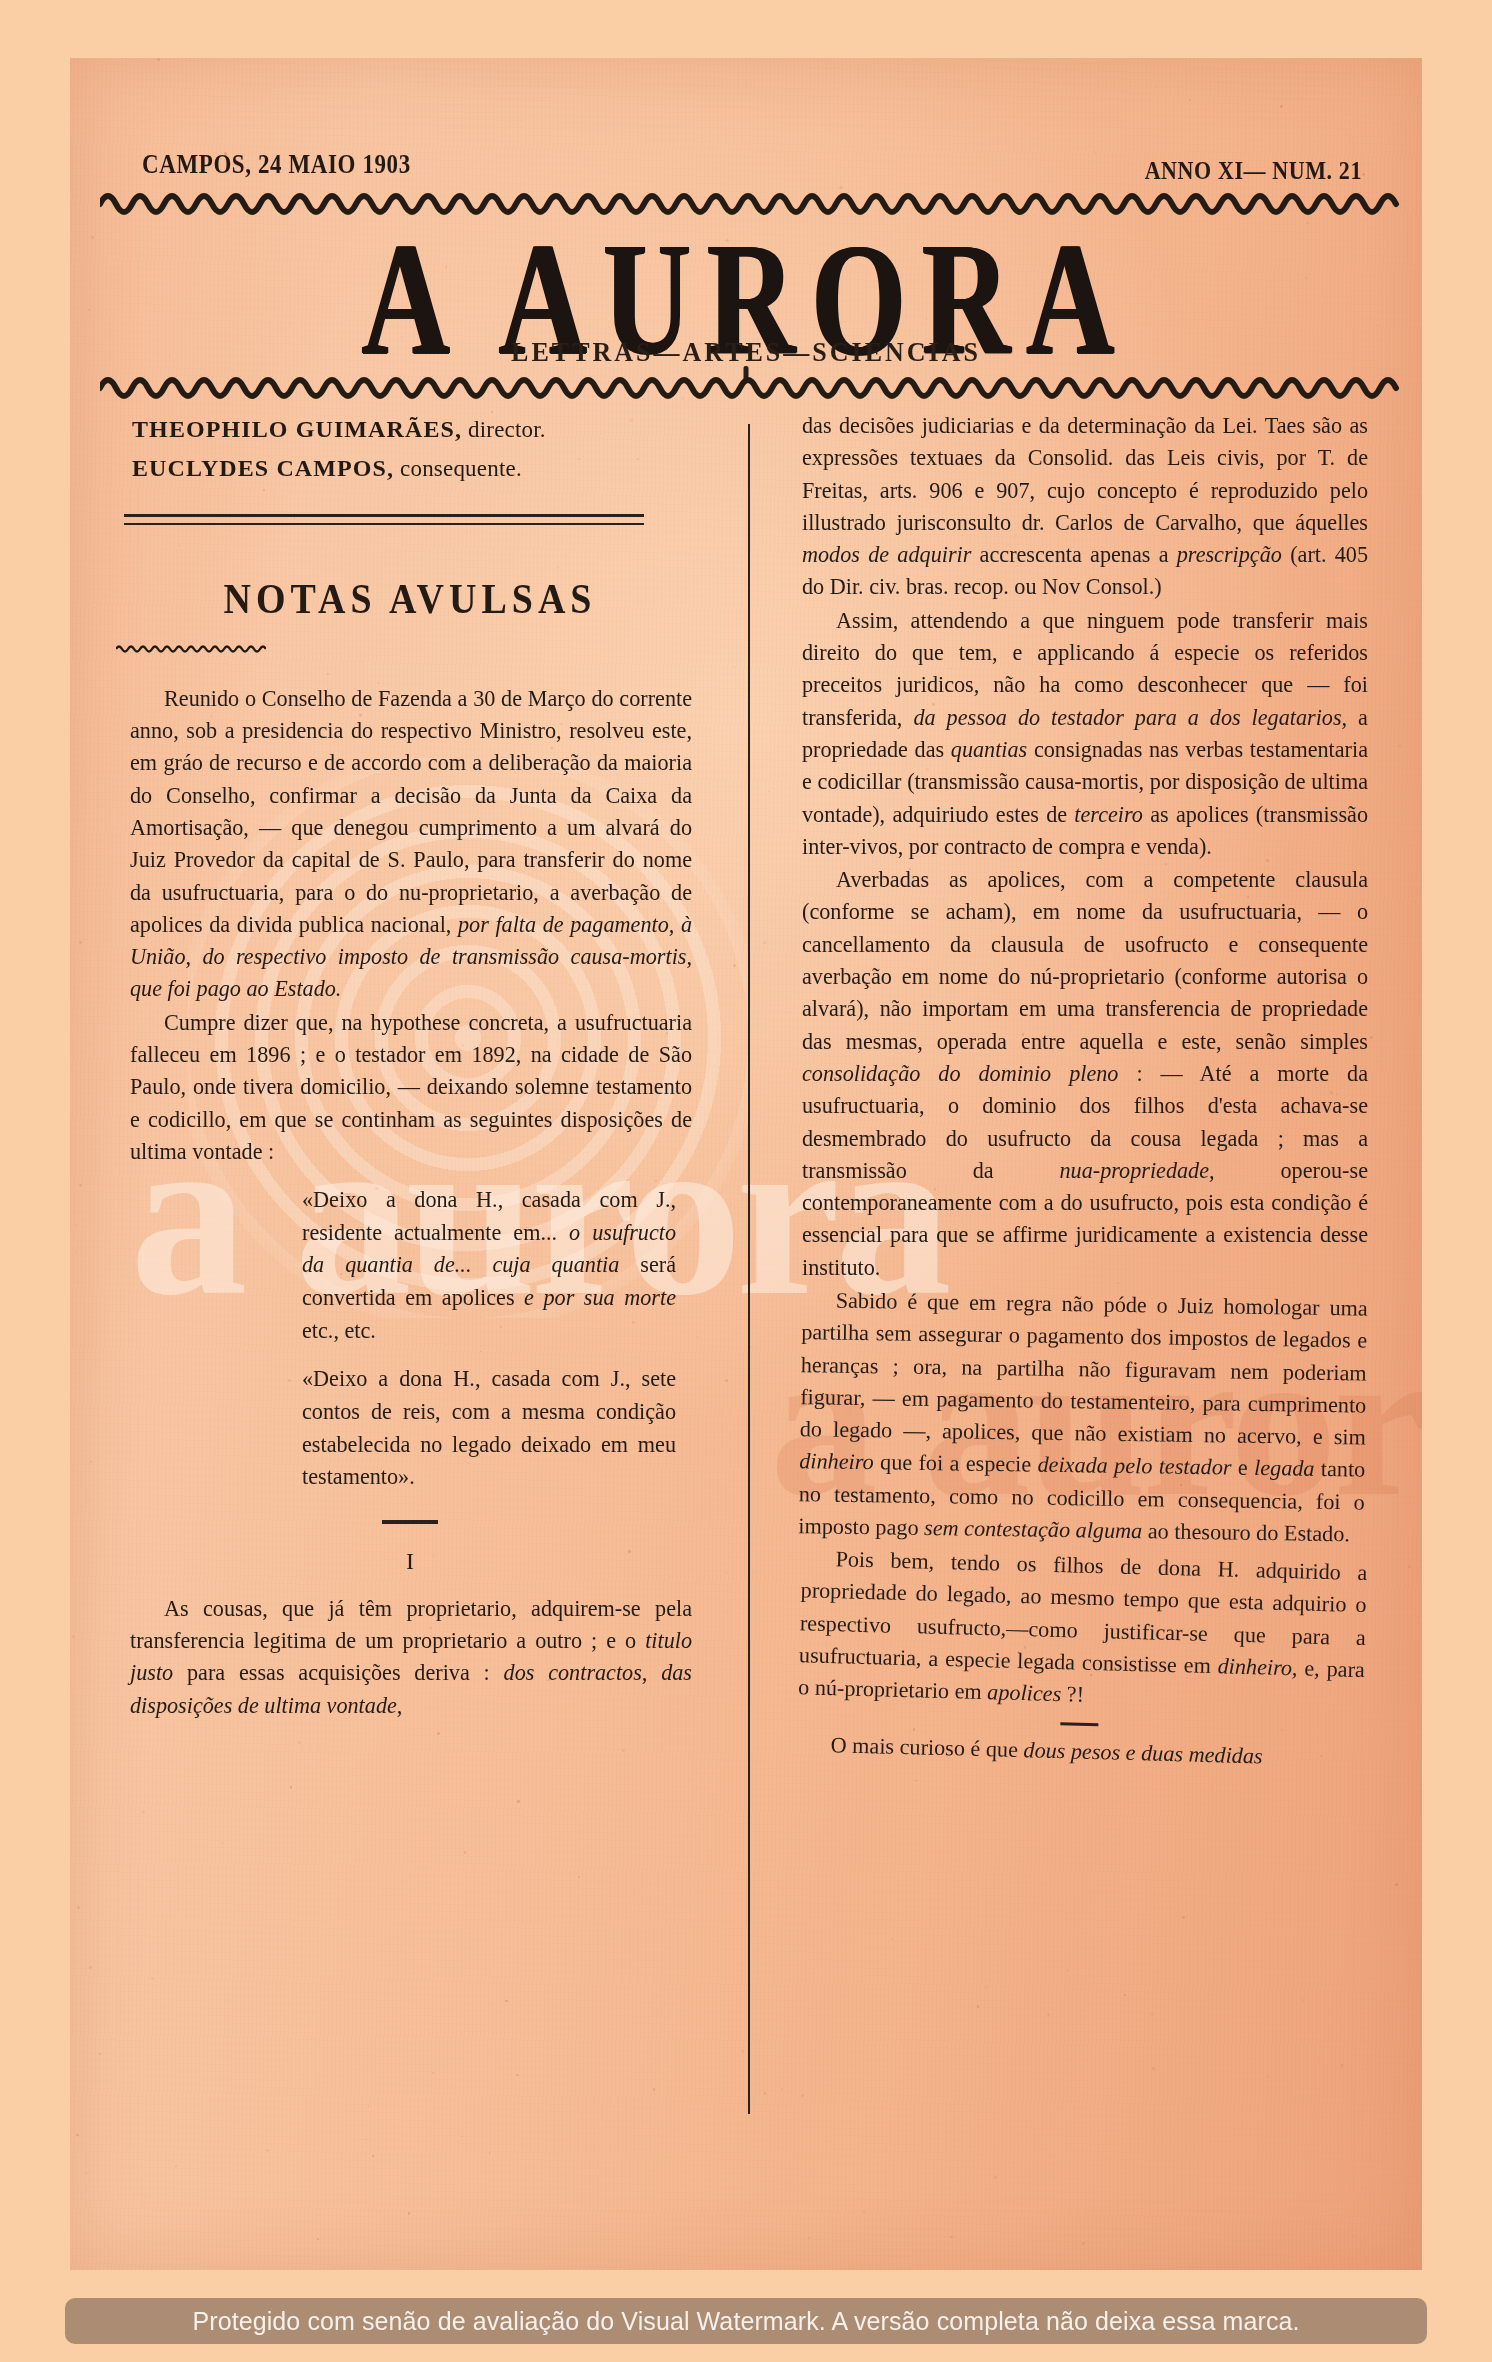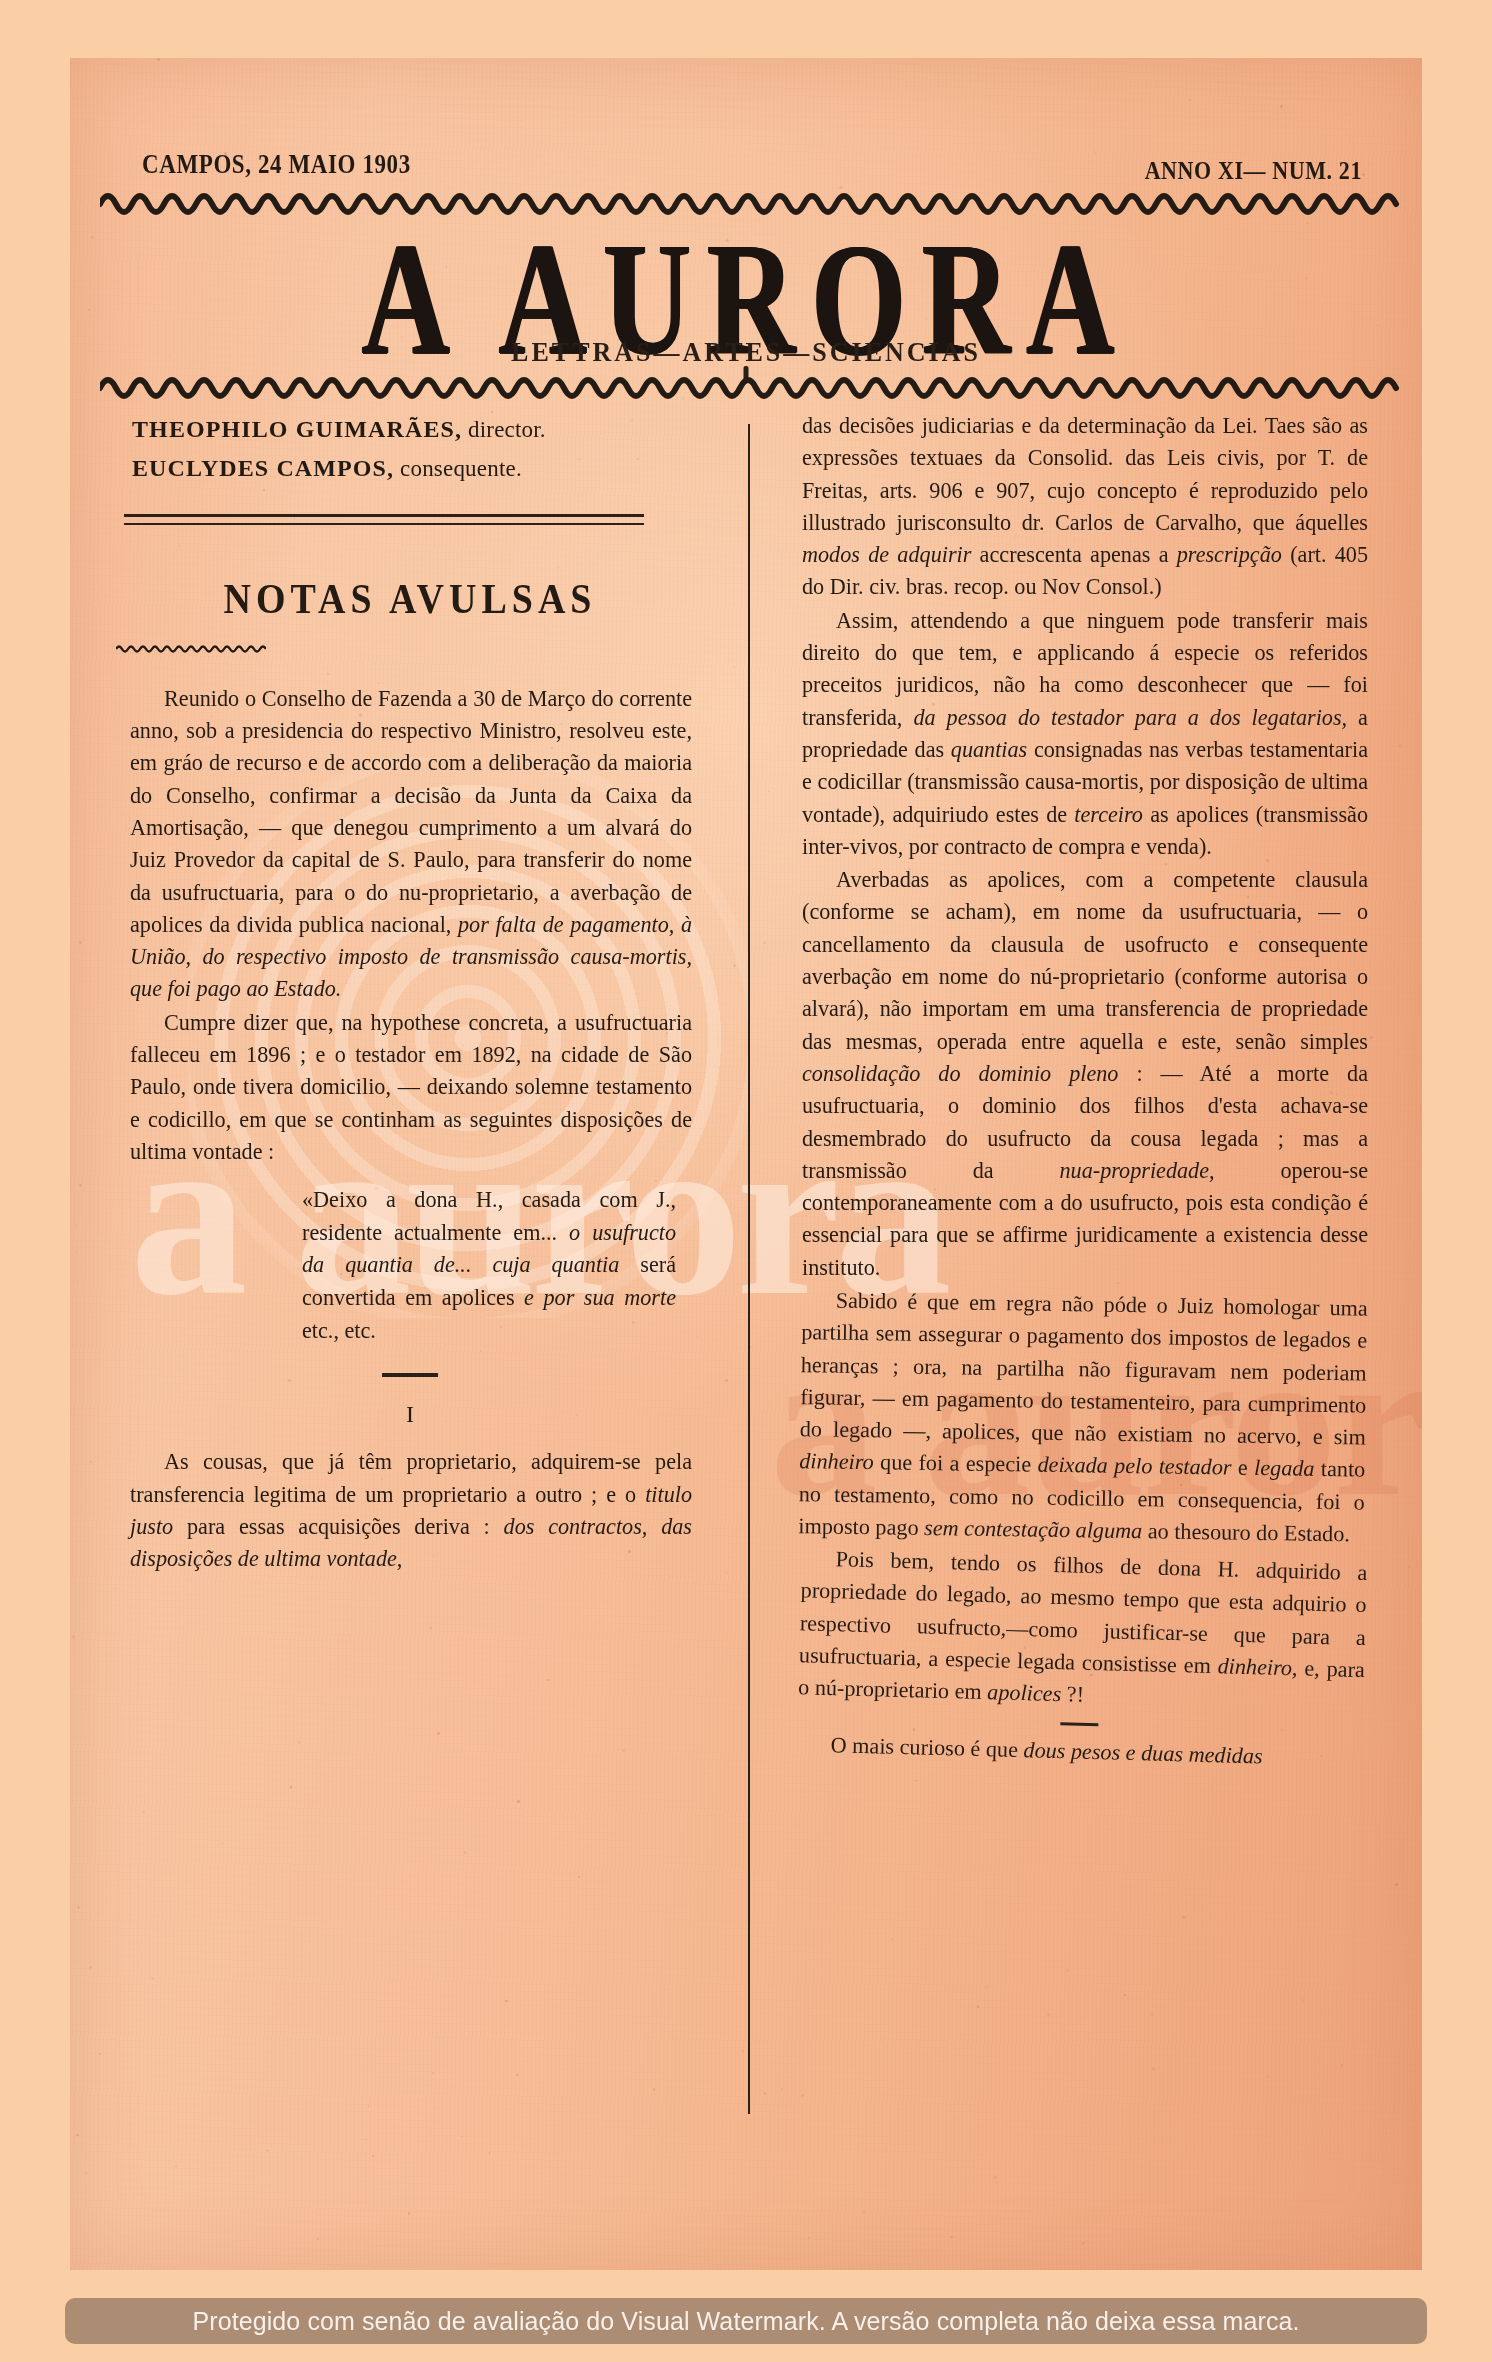--- a/index.html
+++ b/index.html
@@ -480,20 +480,21 @@
       </svg>
 
       <div style="height:26px"></div>
 
       <p class="body"><span>Reunido o Conselho de Fazenda a 30 de Março do corrente anno, sob a presidencia do respectivo Ministro, resolveu este, em gráo de recurso e de accordo com a deliberação da maioria do Conselho, confirmar a decisão da Junta da Caixa da Amortisação, — que denegou cumprimento a um alvará do Juiz Provedor da capital de S. Paulo, para transferir do nome da usufructuaria, para o do nu-proprietario, a averbação de apolices da divida publica nacional,</span><i> por falta de pagamento, à União, do respectivo imposto de transmissão causa-mortis, que foi pago ao Estado.</i></p>
 
       <p class="body">Cumpre dizer que, na hypothese concreta, a usufructuaria falleceu em 1896 ; e o testador em 1892, na cidade de São Paulo, onde tivera domicilio, — deixando solemne testamento e codicillo, em que se continham as seguintes disposições de ultima vontade :</p>
 
       <blockquote class="quote">
         <p><span>«Deixo a dona H., casada com J., residente actualmente em... </span><i>o usufructo da quantia de... cuja quantia</i><span> será convertida em apolices </span><i>e por sua morte</i><span> etc., etc.</span></p>
+        <p>«Deixo a dona H., casada com J., sete contos de reis, com a mesma condição estabelecida no legado deixado em meu testamento».</p>
       </blockquote>
 
       <div class="rule-short"></div>
 
 
       <div class="numeral">I</div>
 
       <p class="body"><span>As cousas, que já têm proprietario, adquirem-se pela transferencia legitima de um proprietario a outro ; e o </span><i>titulo justo</i><span> para essas acquisições deriva : </span><i>dos contractos, das disposições de ultima vontade,</i></p>
     </div>
 

